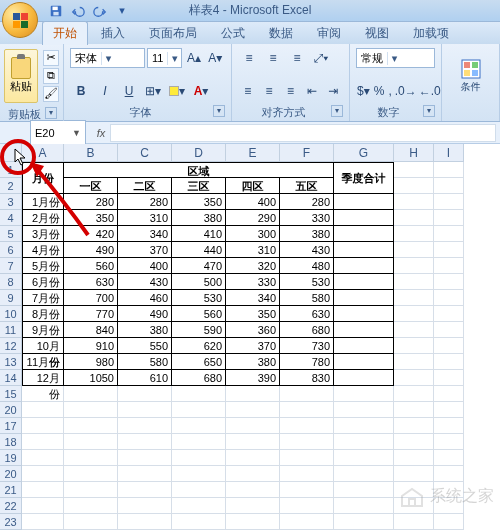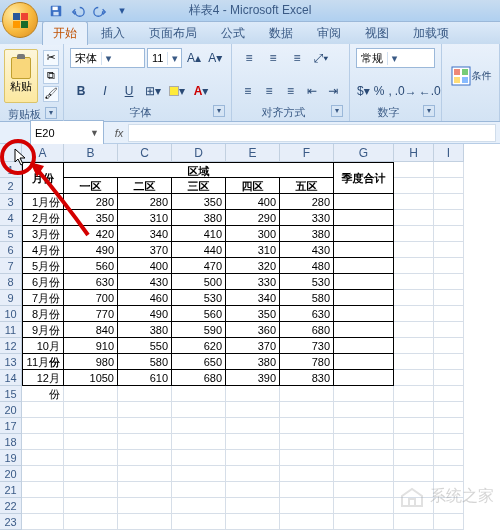--- a/index.html
+++ b/index.html
@@ -36,21 +36,21 @@
   .mini-btn{width:16px;height:16px;border:1px solid #b7cde6;background:#f5faff;display:flex;align-items:center;justify-content:center;}
   .font-row{display:flex;gap:2px;align-items:center;}
   .combo{height:20px;border:1px solid #9bb8d9;background:#fff;display:flex;align-items:center;font-size:11px;}
   .combo .val{padding:0 4px;}
   .combo .dd{width:14px;text-align:center;color:#3a5a85;border-left:1px solid #d2e0f0;}
   .btn{width:22px;height:20px;border:1px solid transparent;display:inline-flex;align-items:center;justify-content:center;font-size:12px;color:#2a4a75;background:transparent;}
   .font-block{display:flex;flex-direction:column;gap:13px;padding:2px;}
   
   
   .fbar{height:22px;border-bottom:1px solid #b7cde6;background:#e7f0fb;display:flex;align-items:center;}
-  .namebox{width:74px;height:18px;border:1px solid #9bb8d9;background:#fff;margin:0 6px 0 30px;display:flex;align-items:center;padding:12px 4px;font-size:11px;}
+  .namebox{width:56px;height:18px;border:1px solid #9bb8d9;background:#fff;margin:0 6px 0 30px;display:flex;align-items:center;padding:12px 4px;font-size:11px;}
   .namebox .dd{margin-left:auto;font-size:9px;color:#555;}
   .fxicon{width:18px;text-align:center;font-style:italic;color:#555;}
   .fxinput{flex:1;height:18px;border:1px solid #d0ddeb;background:#fff;margin-right:4px;}
   
   
   .sheet{position:relative;display:grid;grid-template-columns:22px 42px repeat(5,54px) 60px 40px 30px;font-size:12px;}
   .hdr{background:#e7eef9;border-right:1px solid #c2d0e0;border-bottom:1px solid #c2d0e0;text-align:center;height:18px;line-height:18px;color:#3b5b87;}
   .rowhdr{background:#e7eef9;border-right:1px solid #c2d0e0;border-bottom:1px solid #c2d0e0;text-align:center;height:16px;line-height:16px;font-size:11px;color:#3b5b87;}
   .corner{background:#e7eef9;border-right:1px solid #c2d0e0;border-bottom:1px solid #c2d0e0;height:18px;}
   .cell{border-right:1px solid #d6dee8;border-bottom:1px solid #d6dee8;height:16px;line-height:16px;padding:0 3px;overflow:hidden;white-space:nowrap;}
@@ -190,21 +190,21 @@
         <span class="btn">,</span>
         <span class="btn">.0→</span>
         <span class="btn">←.0</span>
       </div>
     </div>
     <div class="group-label"><span>数字</span><span class="dlg">▾</span></div>
   </div>
 
   <div class="group" style="flex:1">
     <div class="group-body" style="justify-content:center">
-      <div style="display:flex;flex-direction:row;align-items:center;font-size:10px;color:#2a4a75">
+      <div style="display:flex;flex-direction:column;align-items:center;font-size:10px;color:#2a4a75">
         <svg width="22" height="22" viewBox="0 0 22 22">
             <rect x="2" y="2" width="18" height="18" fill="#fff" stroke="#3a6fc4"></rect>
             <rect x="4" y="4" width="6" height="6" fill="#e87"></rect>
             <rect x="12" y="4" width="6" height="6" fill="#7c7"></rect>
             <rect x="4" y="12" width="6" height="6" fill="#fd7"></rect>
             <rect x="12" y="12" width="6" height="6" fill="#8bf"></rect>
           </svg>
         <span>条件</span>
       </div>
     </div>

